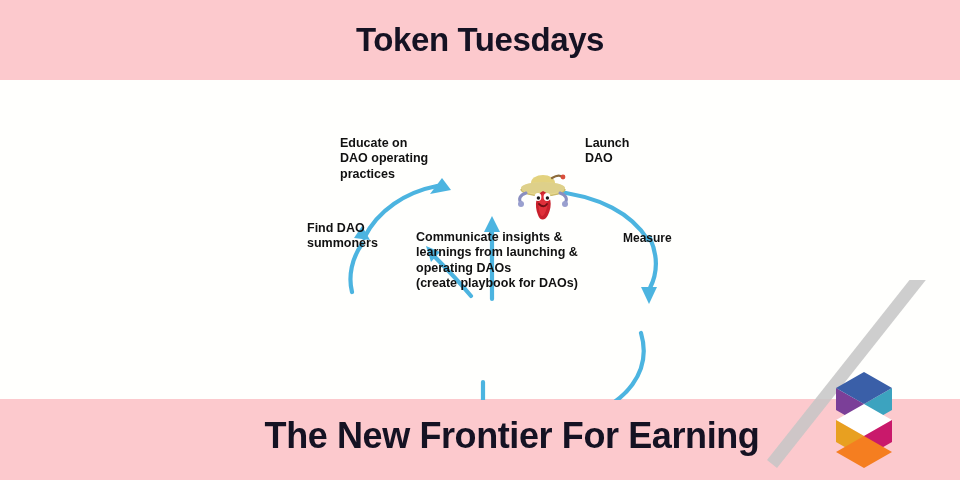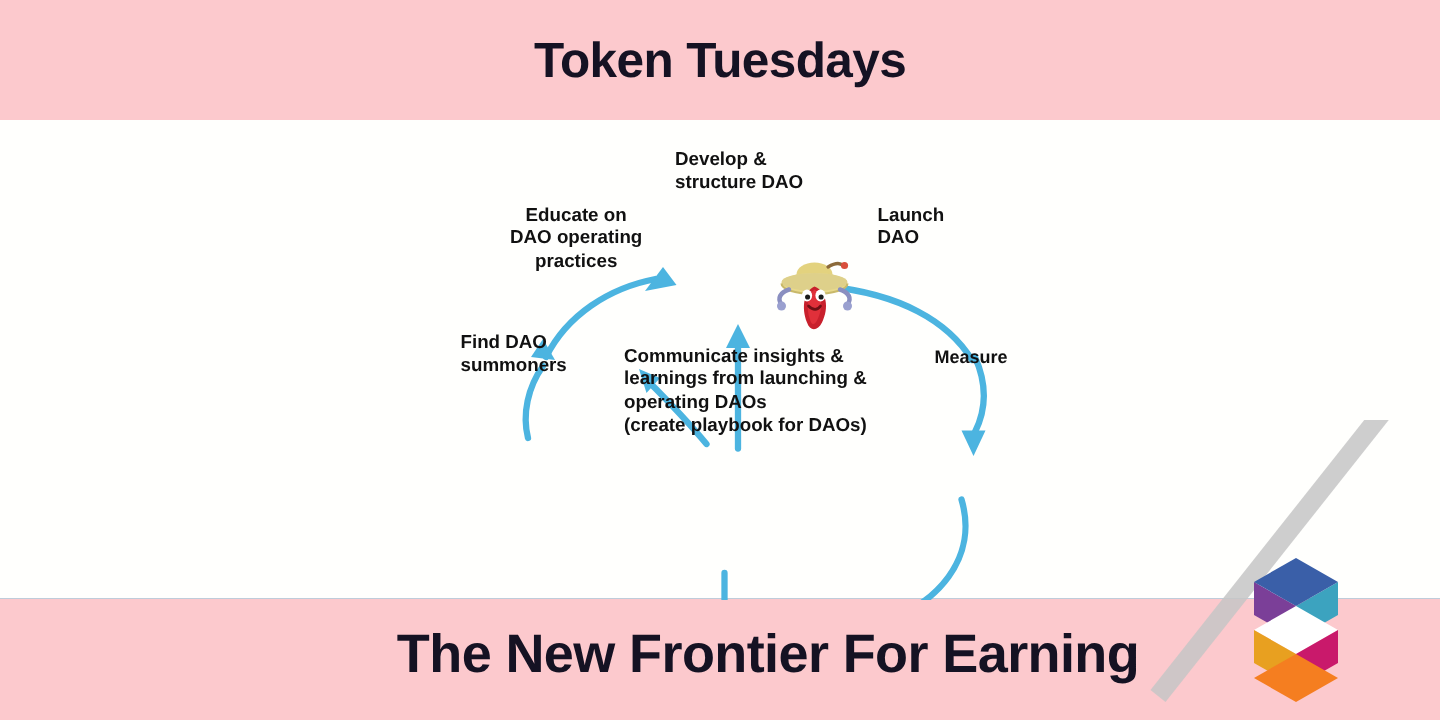--- a/index.html
+++ b/index.html
@@ -5,21 +5,21 @@
   html, body {
     margin: 0;
     padding: 0;
     background: #ffffff;
   }
   #slide {
     position: relative;
     width: 960px;
     height: 480px;
     overflow: hidden;
-    background: #0369a1;
+    background: #ef4444;
     font-family: "Liberation Sans", sans-serif;
   }
 
   
   .band {
     position: absolute;
     left: 0;
     width: 960px;
     background: #fcc9cd;
     z-index: 1;
@@ -74,21 +74,21 @@
     color: #111111;
     font-weight: bold;
     font-size: 12.5px;
     line-height: 1.22;
     white-space: pre-line;
   }
   .dlabel.sm { font-weight: bold; font-size: 12px; padding-left: 12px; }
 
   
   .lbl-develop    { left: 450px; top: 99px;  }
-  .lbl-educate    { left: 340px; top: 136px; text-align: center; }
+  .lbl-educate    { left: 340px; top: 136px; }
   .lbl-launch     { left: 585px; top: 136px; }
   .lbl-find       { left: 307px; top: 221px; }
   .lbl-communicate{ left: 416px; top: 230px; }
   .lbl-measure    { left: 611px; top: 231px; }
   .lbl-operating  { left: 467px; top: 339px; }
 
   
   .mascot {
     position: absolute;
     left: 512px; top: 163px;
@@ -147,22 +147,20 @@
 
         <path d="M426,166 L440,172 L431,182 Z"></path>
 
         <path d="M354,158 L370,160 L362,146 Z"></path>
 
         <path d="M484,152 L500,152 L492,136 Z"></path>
       </g>
     </svg>
   </div>
 
-  <div class="dlabel lbl-develop">Develop &amp;
-structure DAO</div>
 
   <div class="dlabel lbl-educate">Educate on
 DAO operating
 practices</div>
 
   <div class="dlabel lbl-launch">Launch
 DAO</div>
 
   <div class="dlabel lbl-communicate">Communicate insights &amp;
 learnings from launching &amp;

